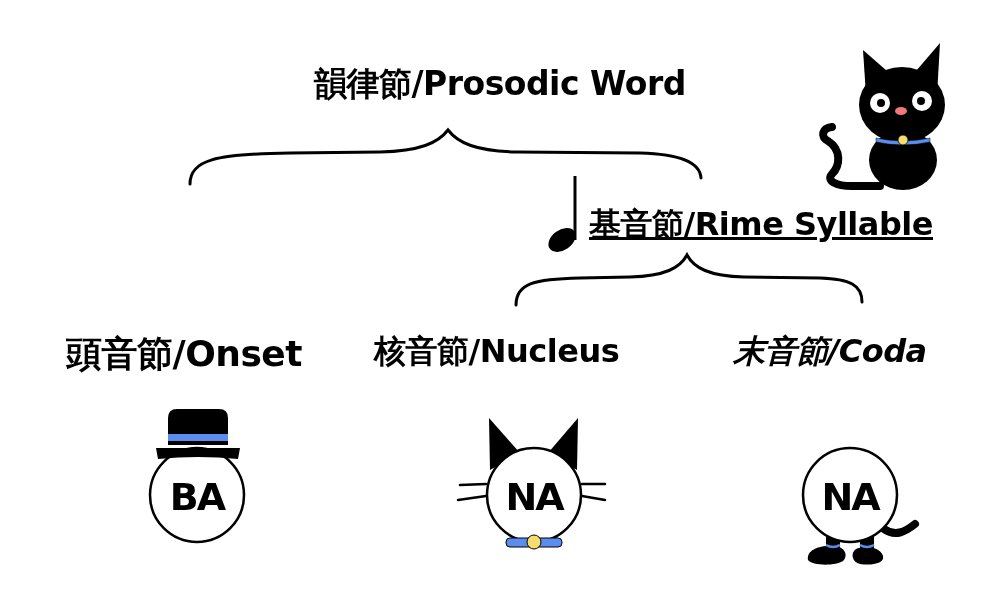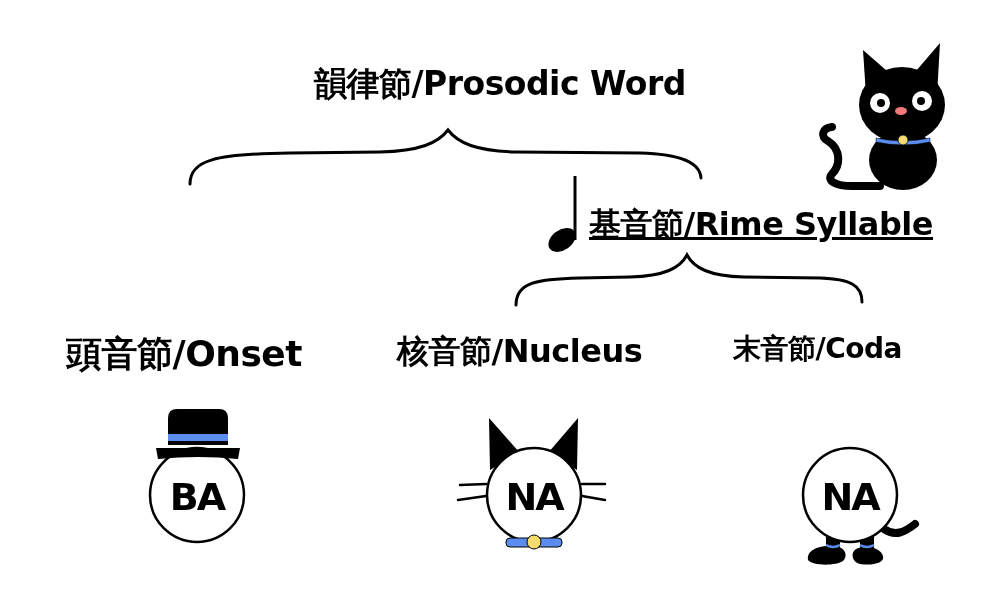--- a/index.html
+++ b/index.html
@@ -8,22 +8,22 @@
       position: absolute;
       font-family: "DejaVu Sans", "Liberation Sans", sans-serif;
       font-weight: bold;
       color: #000;
       white-space: nowrap;
       letter-spacing: -0.5px;
     }
     #title-prosodic { left: 314px; top: 62px; font-size: 33px; }
     #title-rime { left: 589px; top: 203px; font-size: 32px; text-decoration: underline; }
     #title-onset { left: 66px; top: 330px; font-size: 36px; }
-    #title-nucleus { left: 397px; top: 330px; font-size: 32px; }
-    #title-coda { left: 733px; top: 330px; font-size: 28px; }
+    #title-nucleus { left: 374px; top: 330px; font-size: 32px; }
+    #title-coda { left: 733px; top: 330px; font-size: 32px; font-style: italic; }
     svg#diagram { position: absolute; left: 0; top: 0; }
     .node-text {
       font-family: "DejaVu Sans", "Liberation Sans", sans-serif;
       font-weight: bold;
       font-size: 38px;
       letter-spacing: -2px;
     }
   </style>
 </head>
 <body>

